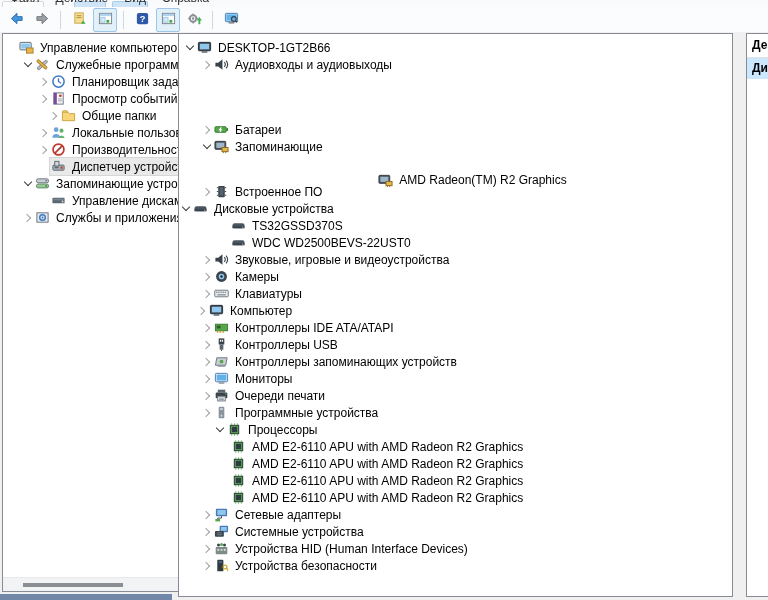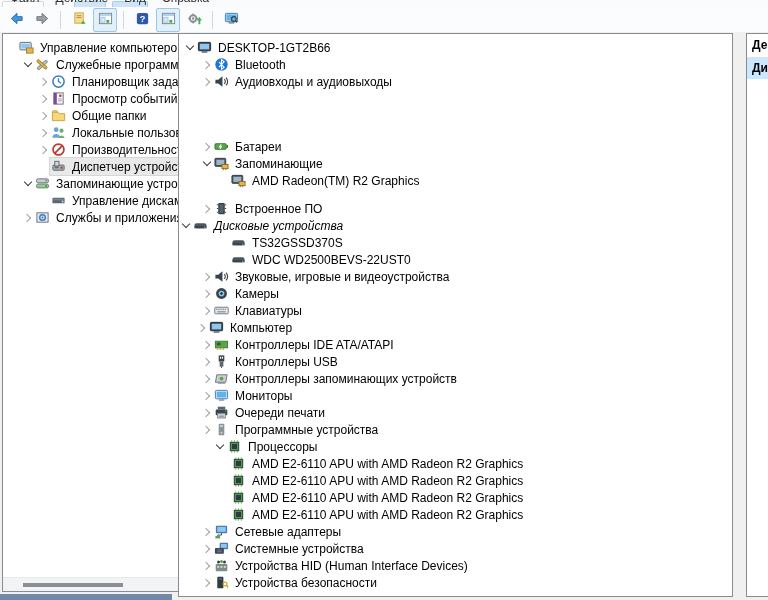--- a/index.html
+++ b/index.html
@@ -181,21 +181,21 @@
               <rect x="3" y="2" width="10" height="12" fill="#f4f6f8" stroke="#6b7480"></rect>
               <rect x="3" y="2" width="3.2" height="12" fill="#7d4a9e"></rect>
               <circle cx="10" cy="5" r="1.4" fill="#c0392b"></circle>
               <line x1="7.5" y1="8.5" x2="11.5" y2="8.5" stroke="#9aa0a6"></line>
               <line x1="7.5" y1="10.5" x2="11.5" y2="10.5" stroke="#9aa0a6"></line>
             </svg>
           </span>
           <span class="lbl">Просмотр событий</span>
         </span>
       </div>
-      <div class="row" style="padding-left: 34px;">
+      <div class="row" style="padding-left: 44px;">
         <span class="expander">
           <span class="chev"></span>
         </span>
         <span class="content">
           <span class="ticon">
             <svg width="15" height="15" viewBox="0 0 16 16">
               <rect x="1.5" y="3" width="5.5" height="2.5" rx="1" fill="#f7d779" stroke="#c9a23f"></rect>
               <path d="M1.5 4.5 h6 l1.5 1.5 h5.5 v7.5 h-13 z" fill="#f7d779" stroke="#c9a23f"></path>
             </svg>
           </span>
@@ -305,34 +305,20 @@
         </span>
         <span class="content">
           <span class="ticon">
             <svg width="15" height="15" viewBox="0 0 16 16">
               <rect x="1.5" y="2.5" width="13" height="9" rx="1" fill="#39434c" stroke="#222a31"></rect>
               <rect x="3" y="4" width="10" height="6" fill="#8fc7ee"></rect>
               <rect x="5" y="12" width="6" height="1.6" fill="#5b6770"></rect>
             </svg>
           </span>
           <span class="lbl">DESKTOP-1GT2B66</span>
-        </span>
-      </div>
-      <div class="row" style="padding-left: 21px;">
-        <span class="expander">
-          <span class="chev"></span>
-        </span>
-        <span class="content">
-          <span class="ticon">
-            <svg width="15" height="15" viewBox="0 0 16 16">
-              <circle cx="8" cy="8" r="6.6" fill="#1976d2"></circle>
-              <path d="M5.2 5.2 L10.8 10.8 L8 13.2 V2.8 L10.8 5.2 L5.2 10.8" stroke="#fff" stroke-width="1.2" fill="none"></path>
-            </svg>
-          </span>
-          <span class="lbl">Bluetooth</span>
         </span>
       </div>
       <div class="row" style="padding-left: 21px;">
         <span class="expander">
           <span class="chev"></span>
         </span>
         <span class="content">
           <span class="ticon">
             <svg width="15" height="15" viewBox="0 0 16 16">
               <path d="M1.5 6 h3 L9 2.5 v11 L4.5 10 h-3 z" fill="#39434c"></path>
@@ -368,21 +354,21 @@
               <rect x="1" y="2.5" width="11.5" height="8.5" rx="1" fill="#4a5560" stroke="#333c44"></rect>
               <rect x="2.5" y="4" width="8.5" height="5.5" fill="#9fb6c8"></rect>
               <rect x="8.5" y="9" width="6.5" height="4.5" fill="#e8b64c" stroke="#8a6a20"></rect>
               <line x1="10" y1="13.5" x2="10" y2="15" stroke="#8a6a20"></line>
               <line x1="12.5" y1="13.5" x2="12.5" y2="15" stroke="#8a6a20"></line>
             </svg>
           </span>
           <span class="lbl">Запоминающие</span>
         </span>
       </div>
-      <div class="row" style="padding-left: 38px;">
+      <div class="row" style="padding-left: 38px; flex-direction: column;">
         <span class="expander"></span>
         <span class="content">
           <span class="ticon">
             <svg width="15" height="15" viewBox="0 0 16 16">
               <rect x="1" y="2.5" width="11.5" height="8.5" rx="1" fill="#4a5560" stroke="#333c44"></rect>
               <rect x="2.5" y="4" width="8.5" height="5.5" fill="#9fb6c8"></rect>
               <rect x="8.5" y="9" width="6.5" height="4.5" fill="#e8b64c" stroke="#8a6a20"></rect>
               <line x1="10" y1="13.5" x2="10" y2="15" stroke="#8a6a20"></line>
               <line x1="12.5" y1="13.5" x2="12.5" y2="15" stroke="#8a6a20"></line>
             </svg>
@@ -403,21 +389,21 @@
               <line x1="3" y1="8" x2="4.5" y2="8" stroke="#39434c"></line>
               <line x1="3" y1="12" x2="4.5" y2="12" stroke="#39434c"></line>
               <line x1="11.5" y1="4" x2="13" y2="4" stroke="#39434c"></line>
               <line x1="11.5" y1="8" x2="13" y2="8" stroke="#39434c"></line>
               <line x1="11.5" y1="12" x2="13" y2="12" stroke="#39434c"></line>
             </svg>
           </span>
           <span class="lbl">Встроенное ПО</span>
         </span>
       </div>
-      <div class="row" style=" font-style: italic;">
+      <div class="row" style="">
         <span class="expander">
           <span class="chev open"></span>
         </span>
         <span class="content">
           <span class="ticon">
             <svg width="15" height="15" viewBox="0 0 16 16">
               <rect x="1.5" y="5.5" width="13" height="5.5" rx="2.5" fill="#4a5560"></rect>
               <rect x="1.5" y="8.8" width="13" height="2.2" fill="#39434c"></rect>
               <circle cx="12.5" cy="9.8" r="0.7" fill="#9fb6c8"></circle>
             </svg>

